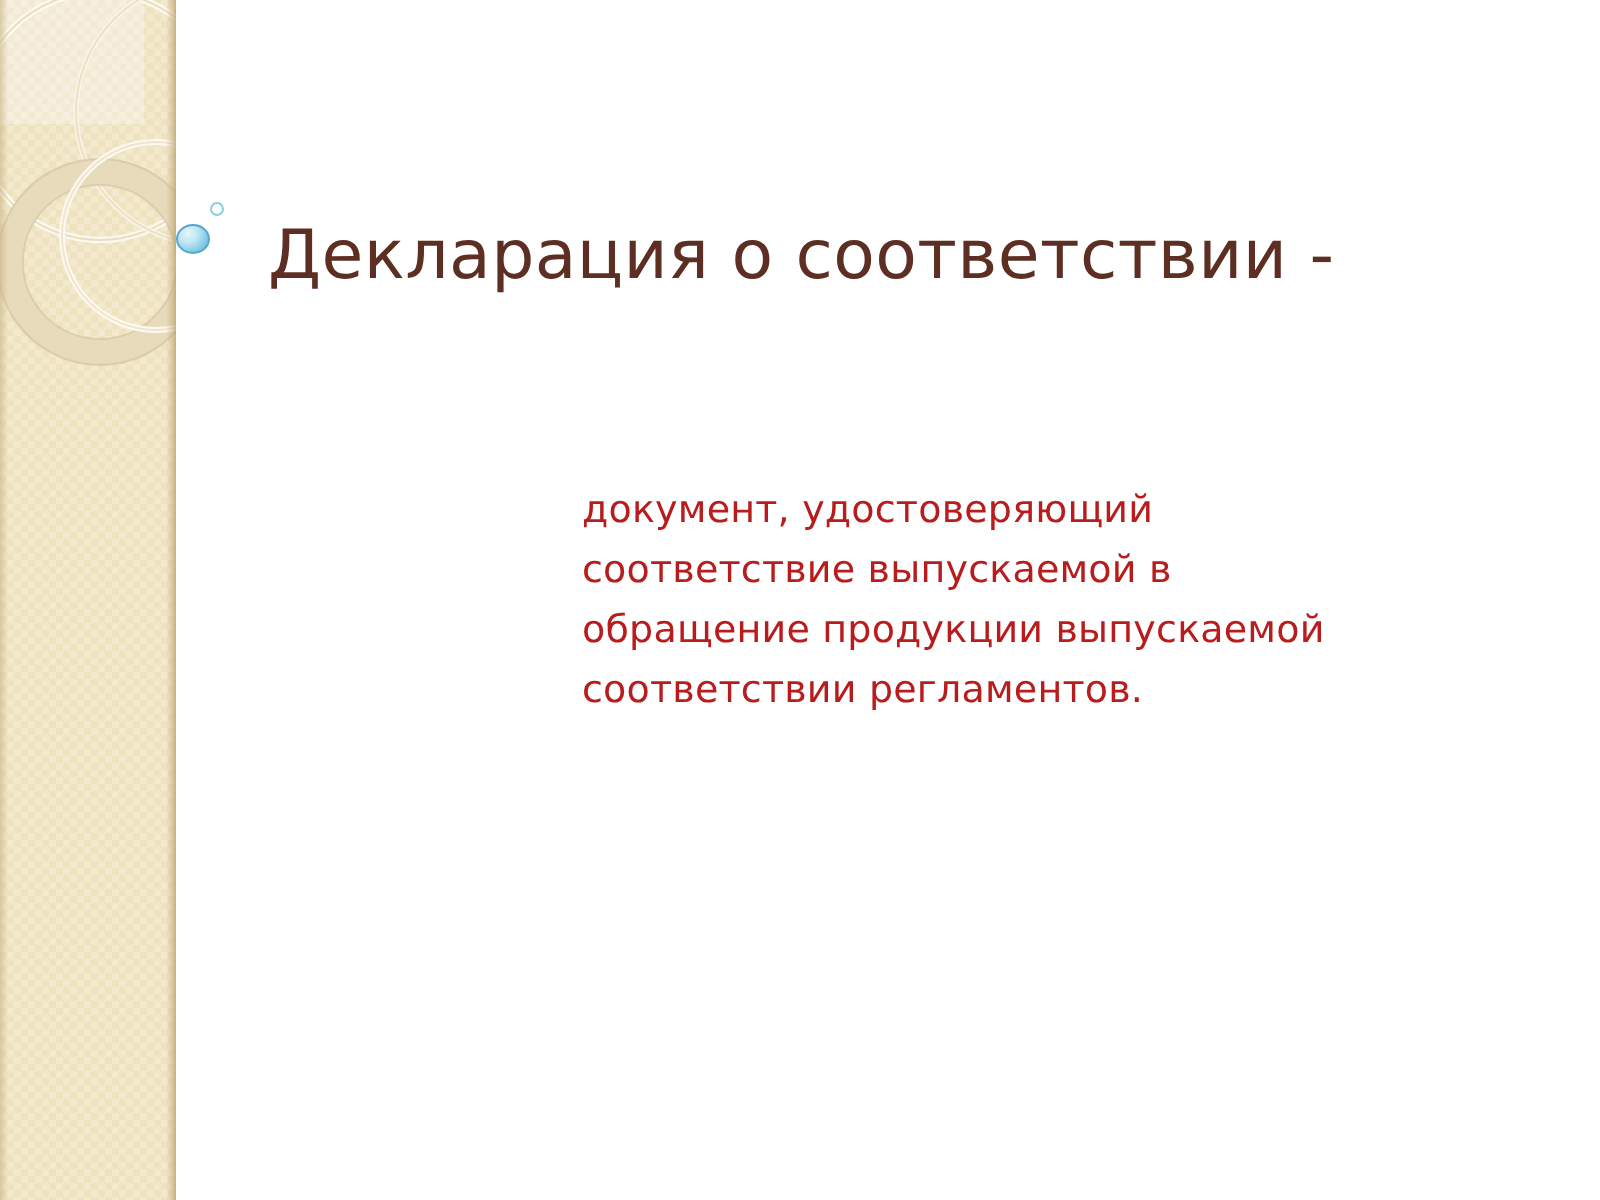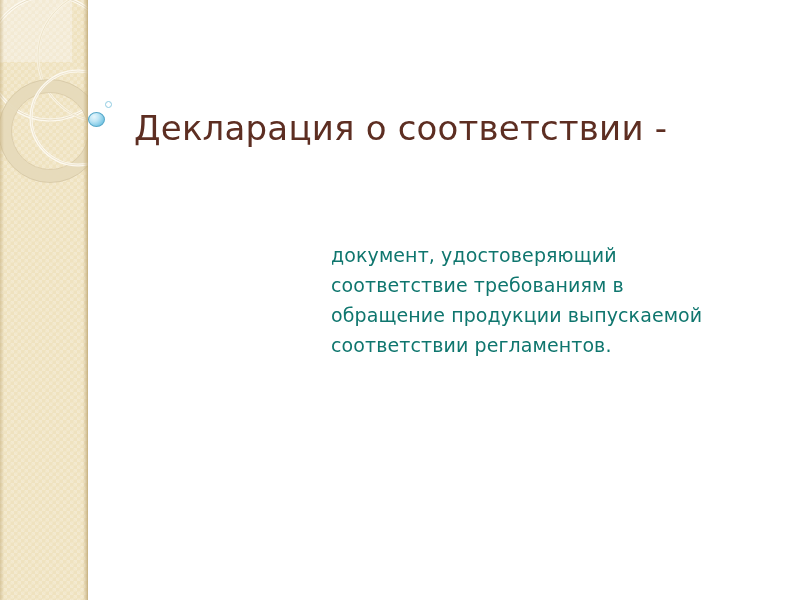--- a/index.html
+++ b/index.html
@@ -101,24 +101,23 @@
 
   
   #body-block{
     position:absolute;
     left:291px;top:240px;
     width:360px;
   }
   .body-line{
     font-size:19px;
     line-height:30px;
-    color:#0f766e;
+    color:#b91c1c;
     letter-spacing:.1px;
     white-space:nowrap;
-    margin-left:40px;
   }
 </style>
 </head>
 <body>
 
 <div id="slide">
 
   <div id="sidebar">
     <div id="sidebar-base"></div>
     <div id="sidebar-light-block"></div>
@@ -151,18 +150,18 @@
     <div id="sidebar-right-edge"></div>
   </div>
 
   <div id="bubble-big"></div>
   <div id="bubble-small"></div>
 
   <div id="title">Декларация о соответствии -</div>
 
   <div id="body-block">
     <div class="body-line">документ, удостоверяющий</div>
-    <div class="body-line">соответствие требованиям в</div>
+    <div class="body-line">соответствие выпускаемой в</div>
     <div class="body-line">обращение продукции выпускаемой</div>
     <div class="body-line">соответствии регламентов.</div>
   </div>
 
 </div>
 
 </body></html>

